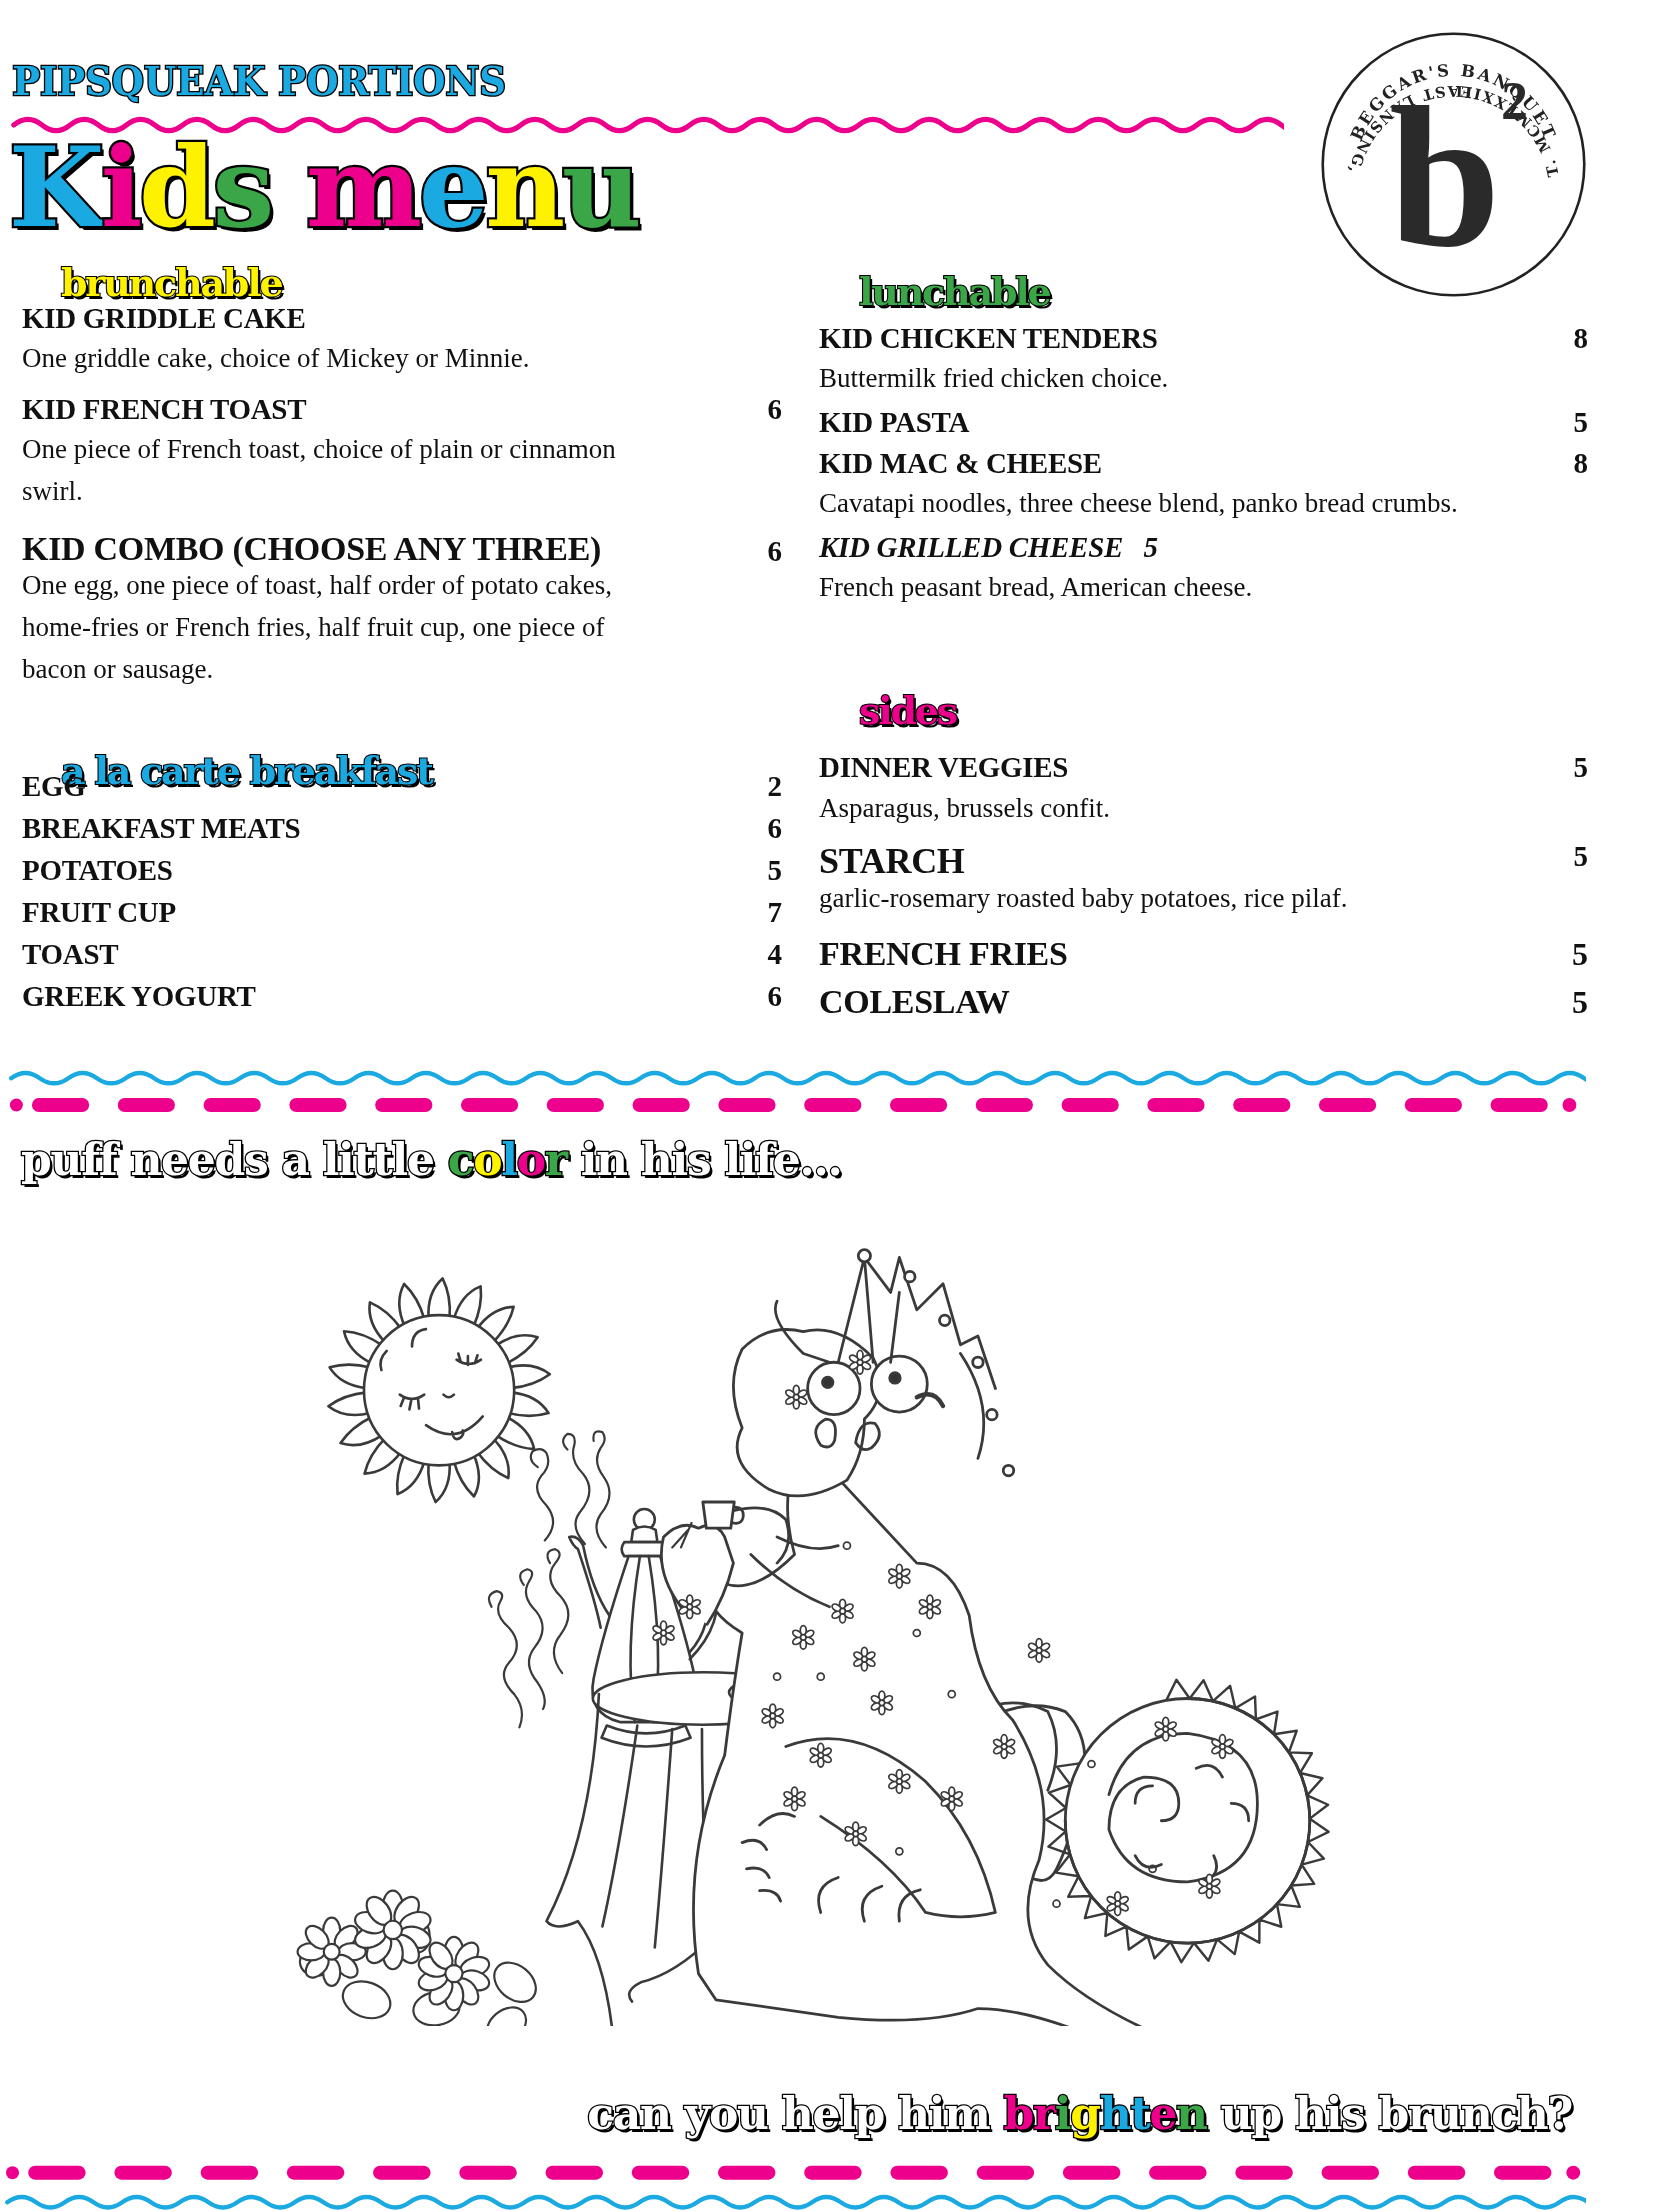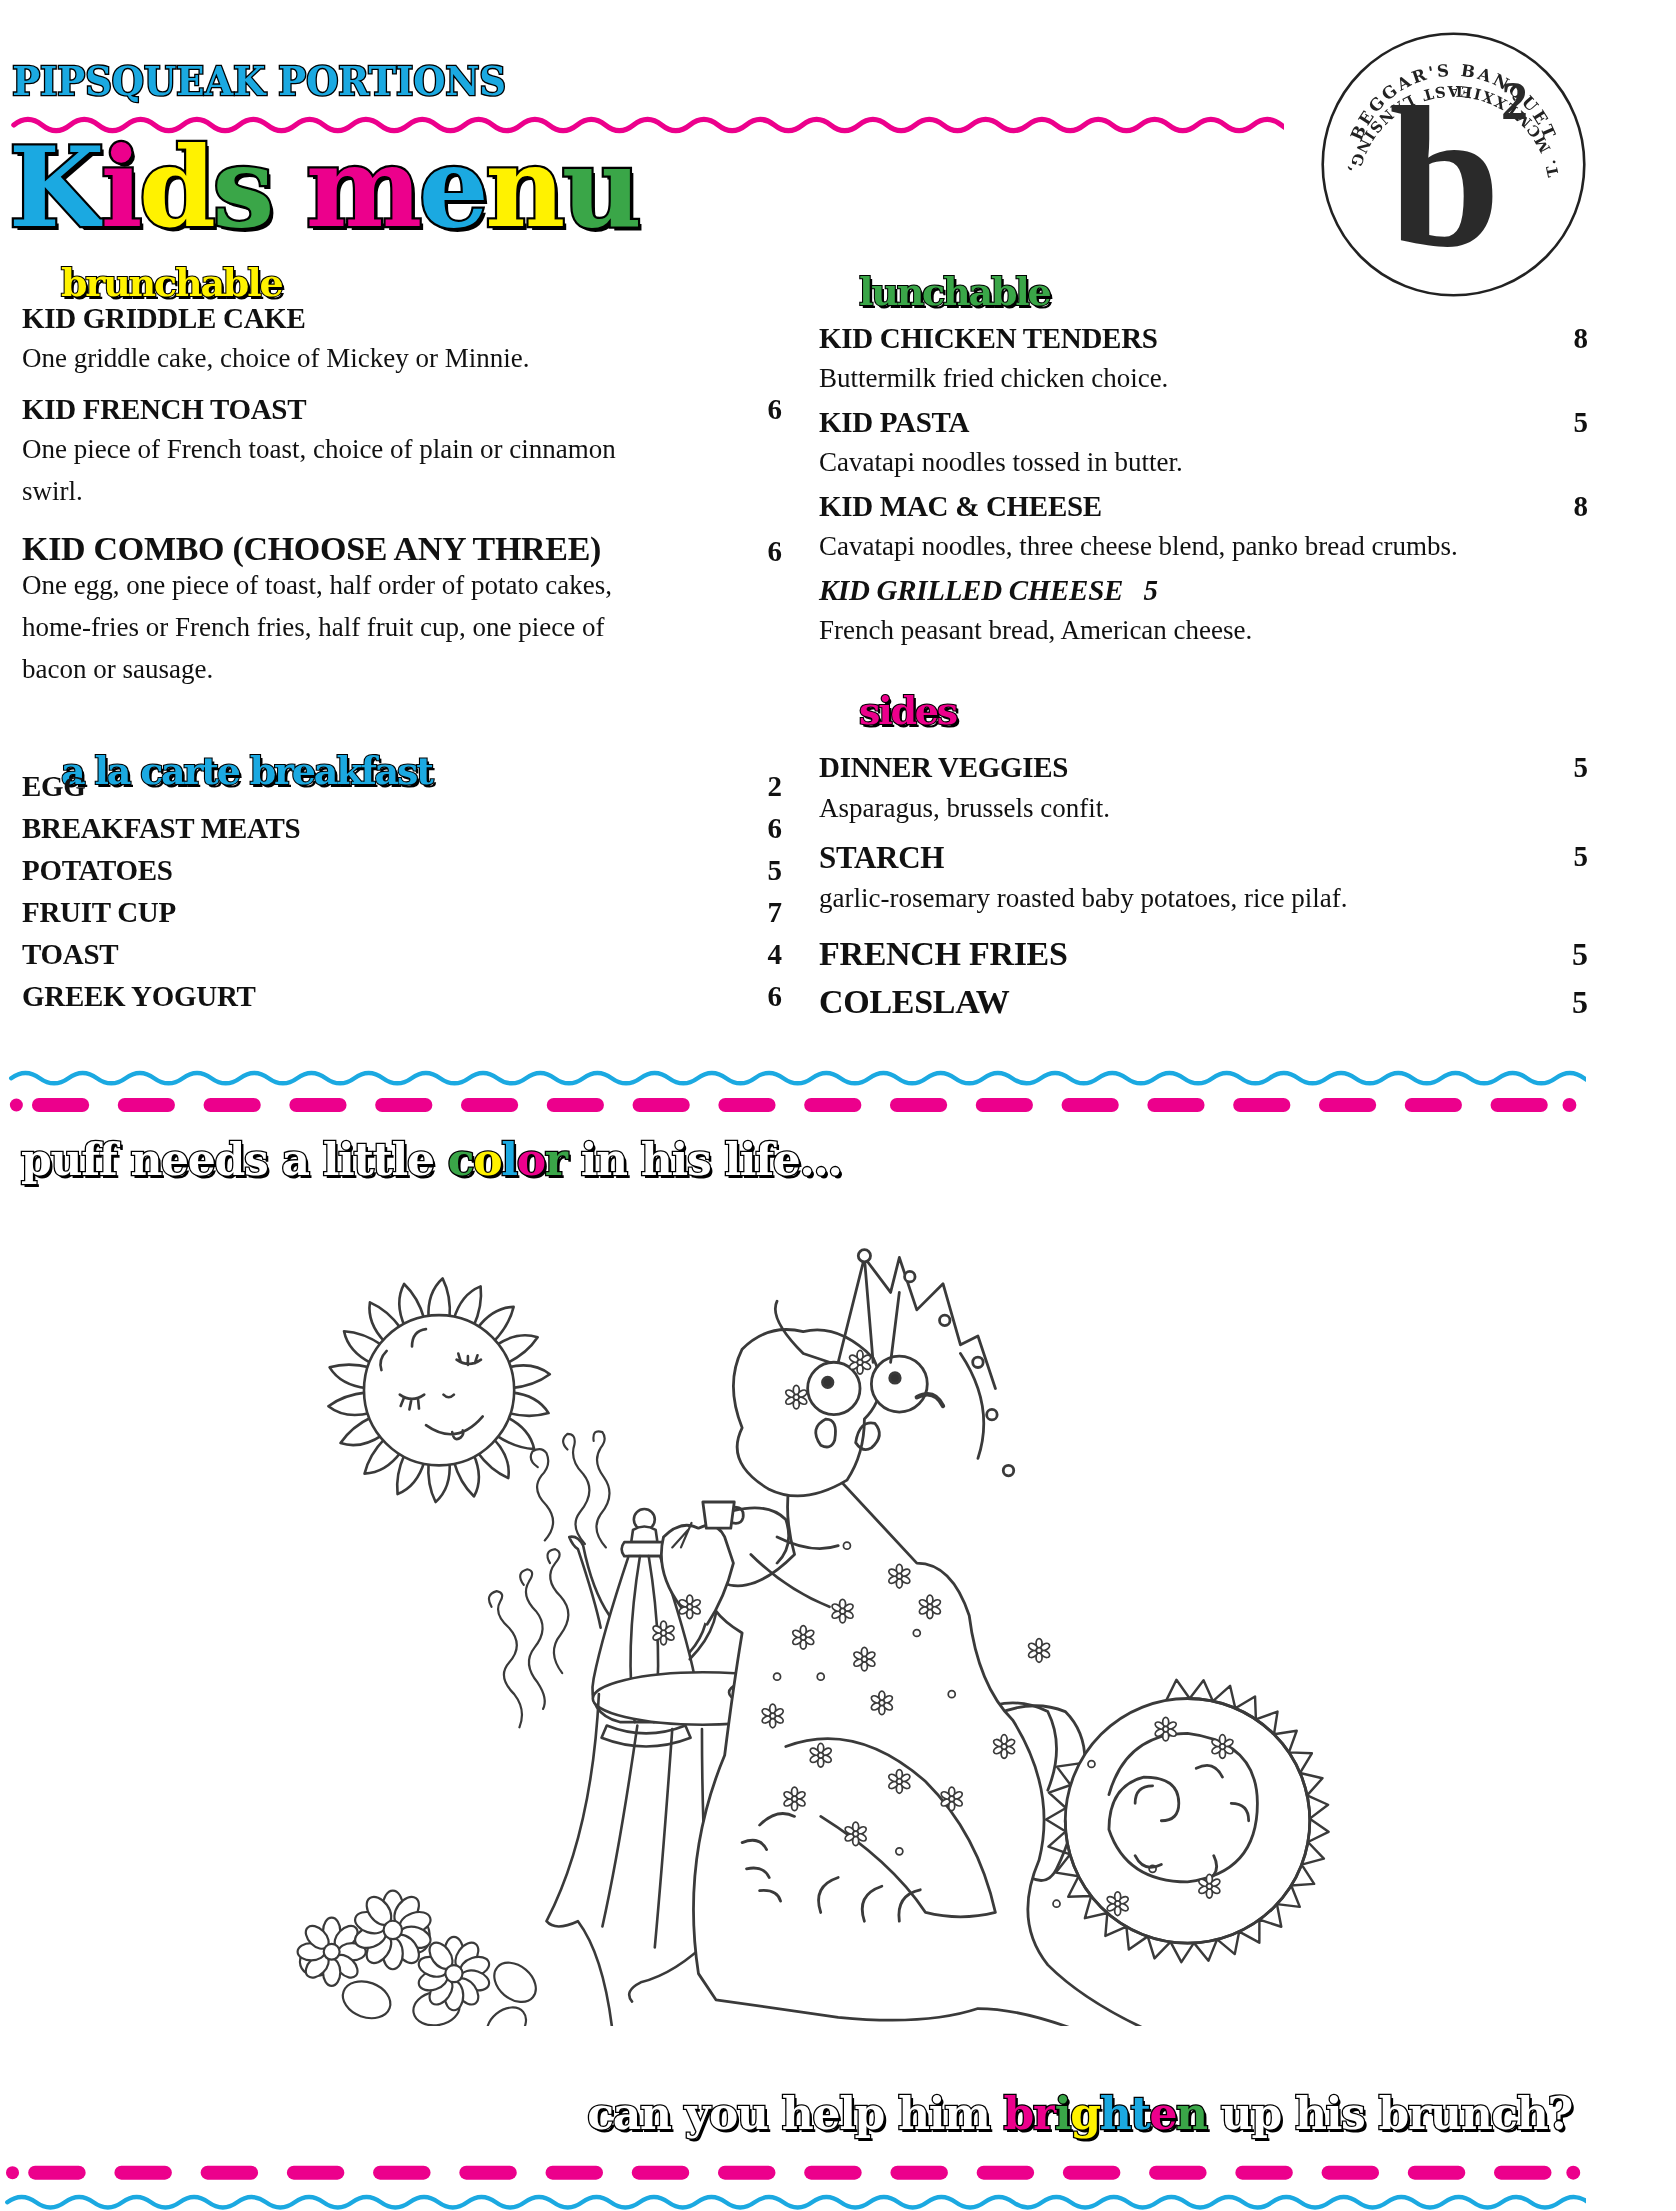--- a/index.html
+++ b/index.html
@@ -118,21 +118,20 @@
 <div class="abs" style="left:819px;top:322px;width:769px" id="lunch">
     <div style="height: 41px; display: flex; justify-content: space-between;">
       <span class="item-name">KID CHICKEN TENDERS</span>
       <span class="price">8</span>
     </div>
     <div class="item-desc" style="height: 43px;">Buttermilk fried chicken choice.</div>
     <div style="height: 41px; display: flex; justify-content: space-between;">
       <span class="item-name">KID PASTA</span>
       <span class="price">5</span>
     </div>
-    <div class="item-desc" style="height: 43px;">Cavatapi noodles tossed in butter.</div>
     <div style="height: 41px; display: flex; justify-content: space-between;">
       <span class="item-name">KID MAC &amp; CHEESE</span>
       <span class="price">8</span>
     </div>
     <div class="item-desc" style="height: 43px;">Cavatapi noodles, three cheese blend, panko bread crumbs.</div>
     <div style="height: 41px; display: flex; justify-content: flex-start; font-style: italic;">
       <span class="item-name">KID GRILLED CHEESE</span>
       <span class="price">5</span>
     </div>
     <div class="item-desc" style="height: 43px;">French peasant bread, American cheese.</div>
@@ -140,21 +139,21 @@
 
 <div class="abs display sect" style="left:819px;top:692px;color:#ec008c">sides</div>
 
 <div class="abs" style="left:819px;top:751px;width:769px">
   <div style="height:42px;display:flex;justify-content:space-between">
     <span class="item-name">DINNER VEGGIES</span>
     <span class="price">5</span>
   </div>
   <div class="item-desc" style="height:47px">Asparagus, brussels confit.</div>
   <div style="height:43px;display:flex;justify-content:space-between">
-    <span class="item-name lg" style="font-size:31px">STARCH</span>
+    <span class="item-name lg" style="font-size:36px">STARCH</span>
     <span class="price">5</span>
   </div>
   <div class="item-desc" style="height:47px">garlic-rosemary roasted baby potatoes, rice pilaf.</div>
   <div style="height:48px;display:flex;justify-content:space-between;align-items:center">
     <span class="item-name lg">FRENCH FRIES</span>
     <span class="price lg">5</span>
   </div>
   <div style="height:48px;display:flex;justify-content:space-between;align-items:center">
     <span class="item-name lg">COLESLAW</span>
     <span class="price lg">5</span>

